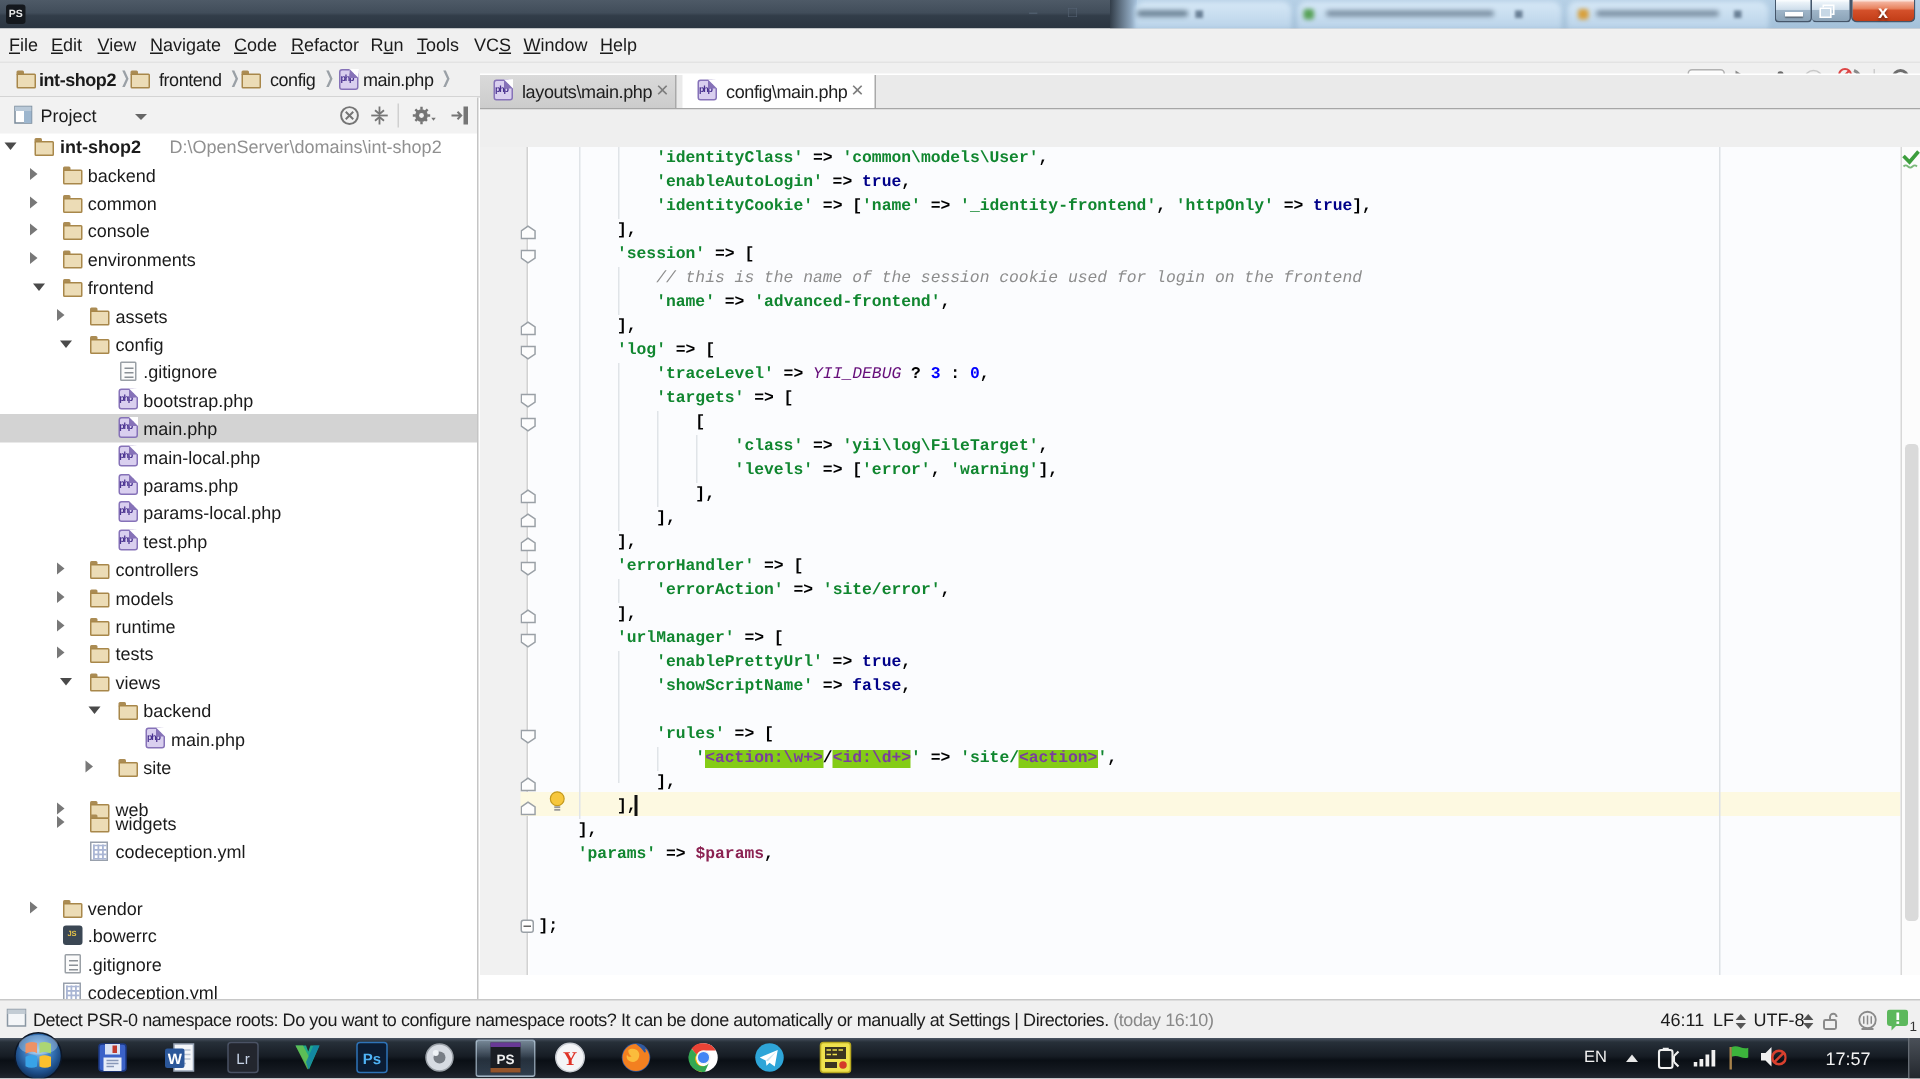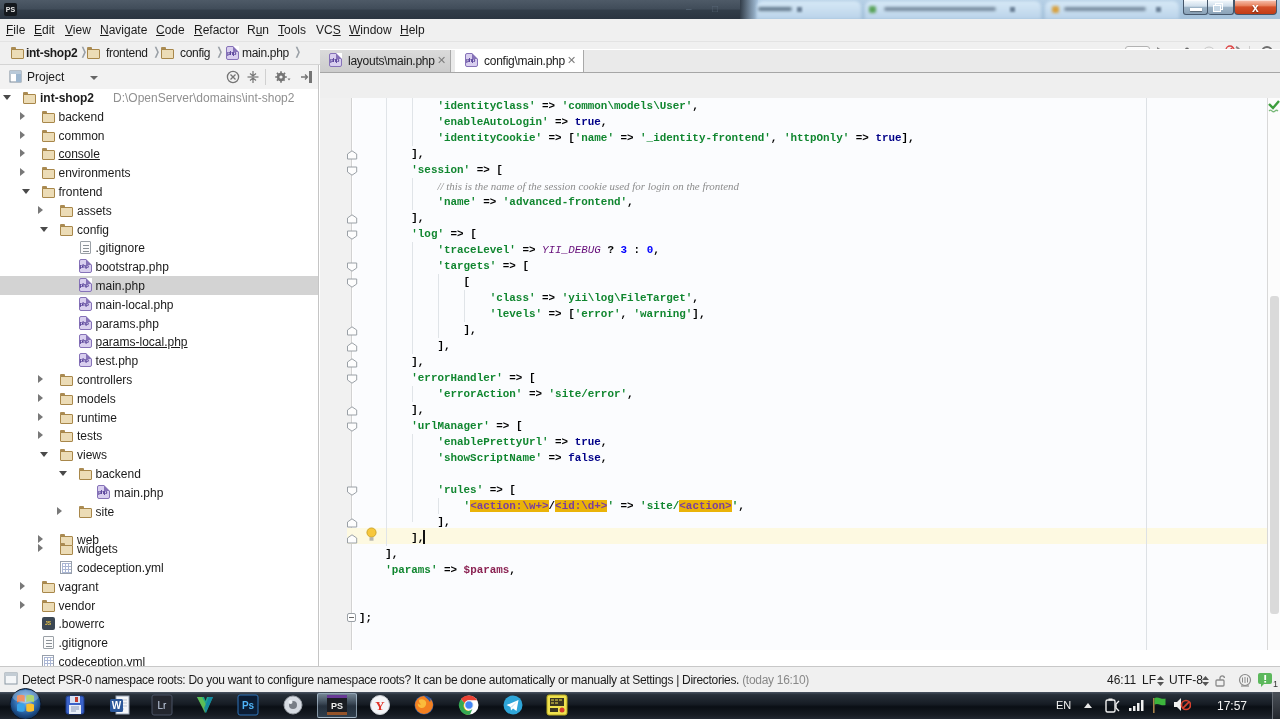--- a/index.html
+++ b/index.html
@@ -63,24 +63,24 @@
 .tabtxt{position:absolute;left:28px;top:4px;font-size:12px;letter-spacing:-.25px;color:#202020;white-space:nowrap;}
 .tabx{position:absolute;top:4px;font-size:11px;color:#7d7d7d;}
 #band{left:0;top:24px;width:960px;height:25px;background:#efefef;}
 #gutter{left:0;top:49px;width:32px;height:552px;background:#f1f1f1;border-right:1px solid #d2d2d2;}
 #codearea{left:33px;top:49px;width:914px;height:552px;background:#fbfcfe;}
 #caretrow{left:27px;top:479px;width:920px;height:16px;background:#fdf9e1;}
 .cl{position:absolute;left:39px;white-space:pre;font-family:"Liberation Mono",monospace;font-size:10.9px;line-height:16px;font-weight:bold;color:#000;}
 .g{color:#10862f;}
 .k{color:#000088;}
 .n{color:#0000ff;}
-.c{color:#8c8c8c;font-weight:normal;font-style:italic;font-family:Liberation Serif, serif;}
+.c{color:#8c8c8c;font-weight:normal;font-style:italic;}
 .i{color:#660e7a;font-style:italic;font-weight:normal;}
 .v{color:#8b2252;}
-.rx{color:#7a3e9d;background:#eab308;}
+.rx{color:#7a3e9d;background:#84cc16;}
 .ig{position:absolute;width:1px;background:#e0e4e8;}
 .pent{position:absolute;left:27px;width:11px;height:10px;}
 .mbox{position:absolute;left:27px;width:9px;height:9px;background:#fff;border:1px solid #9aa0a6;border-radius:2px;}
 .mbox:before{content:"";position:absolute;left:1px;top:3px;width:5px;height:1px;background:#666;}
 #margin{left:826px;top:49px;width:1px;height:552px;background:#dde1e5;}
 #sbar{left:947px;top:49px;width:13px;height:552px;background:#fcfcfc;border-left:1px solid #d8d8d8;}
 #sthumb{position:absolute;left:2px;top:198px;width:9px;height:318px;background:#dadada;border-radius:3px;}
 
 #status{left:0;top:666px;width:1280px;height:26px;background:#f0f0f0;border-top:1px solid #c8c8c8;font-size:12px;color:#1b1b1b;}
 
@@ -212,21 +212,21 @@
 <span class="nm" style="left:58.5px;">common</span>
 </div>
 <div class="trow" style="top:41.8px;">
 <div class="arr-c" style="left:19.5px;top:5px;"></div>
 <div class="fold" style="left:41.5px;top:4px;"></div>
 <span class="nm" style="left:58.5px;">backend</span>
 </div>
 <div class="trow" style="top:79.4px;">
 <div class="arr-c" style="left:19.5px;top:5px;"></div>
 <div class="fold" style="left:41.5px;top:4px;"></div>
-<span class="nm" style="left:58.5px;text-decoration:underline;">console</span>
+<span class="nm" style="left:58.5px;">console</span>
 </div>
 <div class="trow" style="top:98.2px;">
 <div class="arr-c" style="left:19.5px;top:5px;"></div>
 <div class="fold" style="left:41.5px;top:4px;"></div>
 <span class="nm" style="left:58.5px;">environments</span>
 </div>
 <div class="trow" style="top:117.0px;">
 <div class="arr-e" style="left:21.5px;top:7px;"></div>
 <div class="fold" style="left:41.5px;top:4px;"></div>
 <span class="nm" style="left:58.5px;">frontend</span>
@@ -256,21 +256,21 @@
 <div class="trow" style="top:229.8px;">
 <div class="phpi" style="left:78.5px;top:2px;"></div>
 <span class="nm" style="left:95.5px;">main-local.php</span>
 </div>
 <div class="trow" style="top:248.6px;">
 <div class="phpi" style="left:78.5px;top:2px;"></div>
 <span class="nm" style="left:95.5px;">params.php</span>
 </div>
 <div class="trow" style="top:267.4px;">
 <div class="phpi" style="left:78.5px;top:2px;"></div>
-<span class="nm" style="left:95.5px;text-decoration:underline;">params-local.php</span>
+<span class="nm" style="left:95.5px;">params-local.php</span>
 </div>
 <div class="trow" style="top:305.0px;">
 <div class="arr-c" style="left:38.0px;top:5px;"></div>
 <div class="fold" style="left:60.0px;top:4px;"></div>
 <span class="nm" style="left:77.0px;">controllers</span>
 </div>
 <div class="trow" style="top:286.2px;">
 <div class="phpi" style="left:78.5px;top:2px;"></div>
 <span class="nm" style="left:95.5px;">test.php</span>
 </div>
@@ -314,25 +314,20 @@
 <span class="nm" style="left:77.0px;">web</span>
 </div>
 <div class="trow" style="top:474.2px;">
 <div class="arr-c" style="left:38.0px;top:5px;"></div>
 <div class="fold" style="left:60.0px;top:4px;"></div>
 <span class="nm" style="left:77.0px;">widgets</span>
 </div>
 <div class="trow" style="top:493.0px;">
 <div class="ymli" style="left:60.0px;top:3px;"></div>
 <span class="nm" style="left:77.0px;">codeception.yml</span>
-</div>
-<div class="trow" style="top:511.8px;">
-<div class="arr-c" style="left:19.5px;top:5px;"></div>
-<div class="fold" style="left:41.5px;top:4px;"></div>
-<span class="nm" style="left:58.5px;">vagrant</span>
 </div>
 <div class="trow" style="top:530.6px;">
 <div class="arr-c" style="left:19.5px;top:5px;"></div>
 <div class="fold" style="left:41.5px;top:4px;"></div>
 <span class="nm" style="left:58.5px;">vendor</span>
 </div>
 <div class="trow" style="top:549.4px;">
 <div class="jsoni" style="left:41.5px;top:3px;">JS</div>
 <span class="nm" style="left:58.5px;">.bowerrc</span>
 </div>

